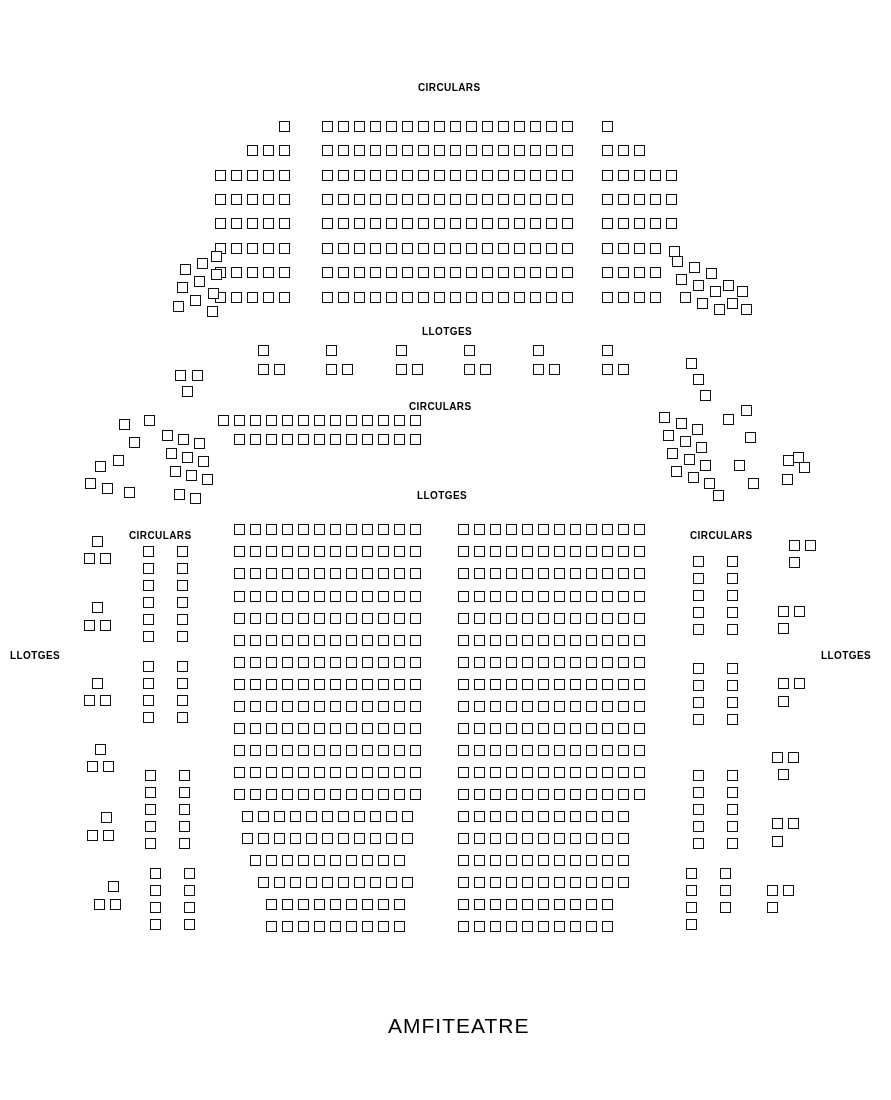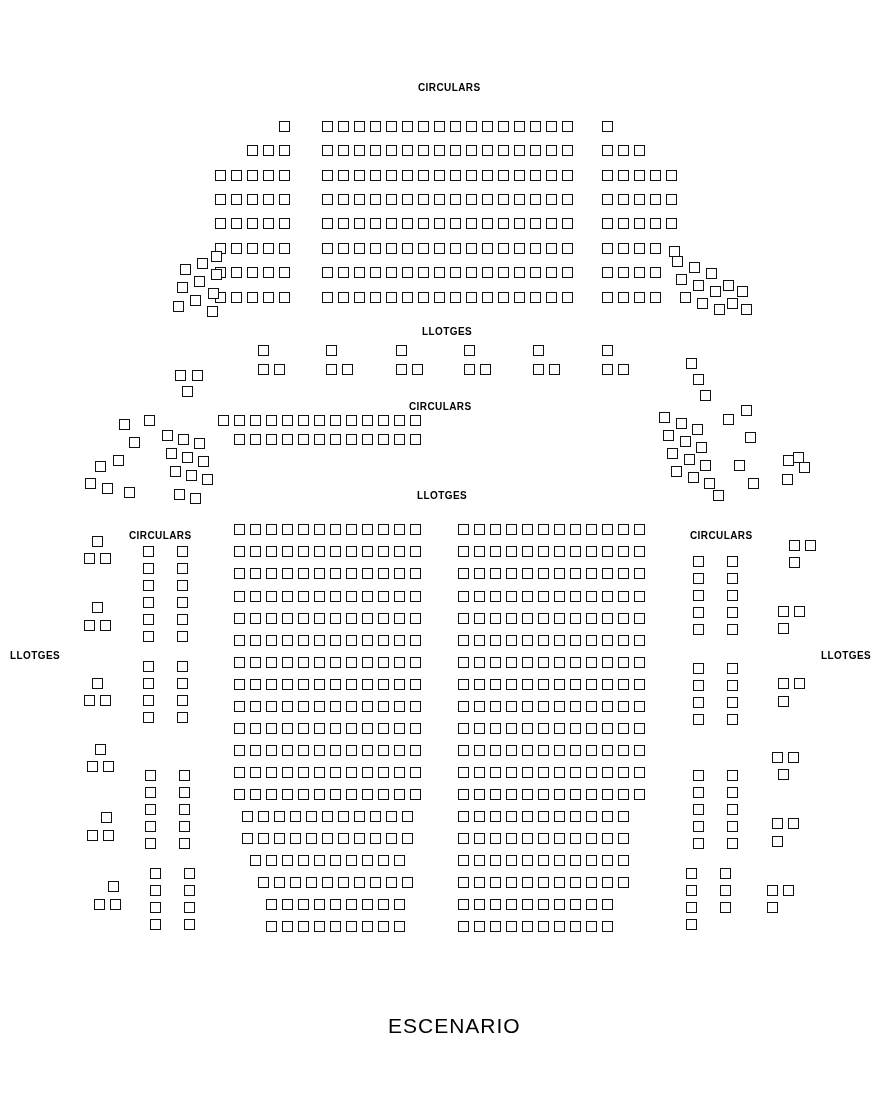--- a/index.html
+++ b/index.html
@@ -50,21 +50,21 @@
     letter-spacing: 1px;
     color: #000000;
     white-space: nowrap;
     font-family: "Liberation Sans", sans-serif;
   }
 </style>
 </head>
 <body>
 
 <div id="stage">
-    <div class="stage-label" style="left: 388px; top: 1014px;">ESCENARIO</div>
+    <div class="stage-label" style="left: 388px; top: 1014px;">AMFITEATRE</div>
     <div class="zone-label" style="left: 418px; top: 82px;">CIRCULARS</div>
     <div class="zone-label" style="left: 422px; top: 326px;">LLOTGES</div>
     <div class="zone-label" style="left: 409px; top: 401px;">CIRCULARS</div>
     <div class="zone-label" style="left: 417px; top: 490px;">LLOTGES</div>
     <div class="zone-label" style="left: 129px; top: 530px;">CIRCULARS</div>
     <div class="zone-label" style="left: 690px; top: 530px;">CIRCULARS</div>
     <div class="zone-label" style="left: 10px; top: 650px;">LLOTGES</div>
     <div class="zone-label" style="left: 821px; top: 650px;">LLOTGES</div>
     <div class="seat" style="left: 322px; top: 121px;"></div>
     <div class="seat" style="left: 338px; top: 121px;"></div>

